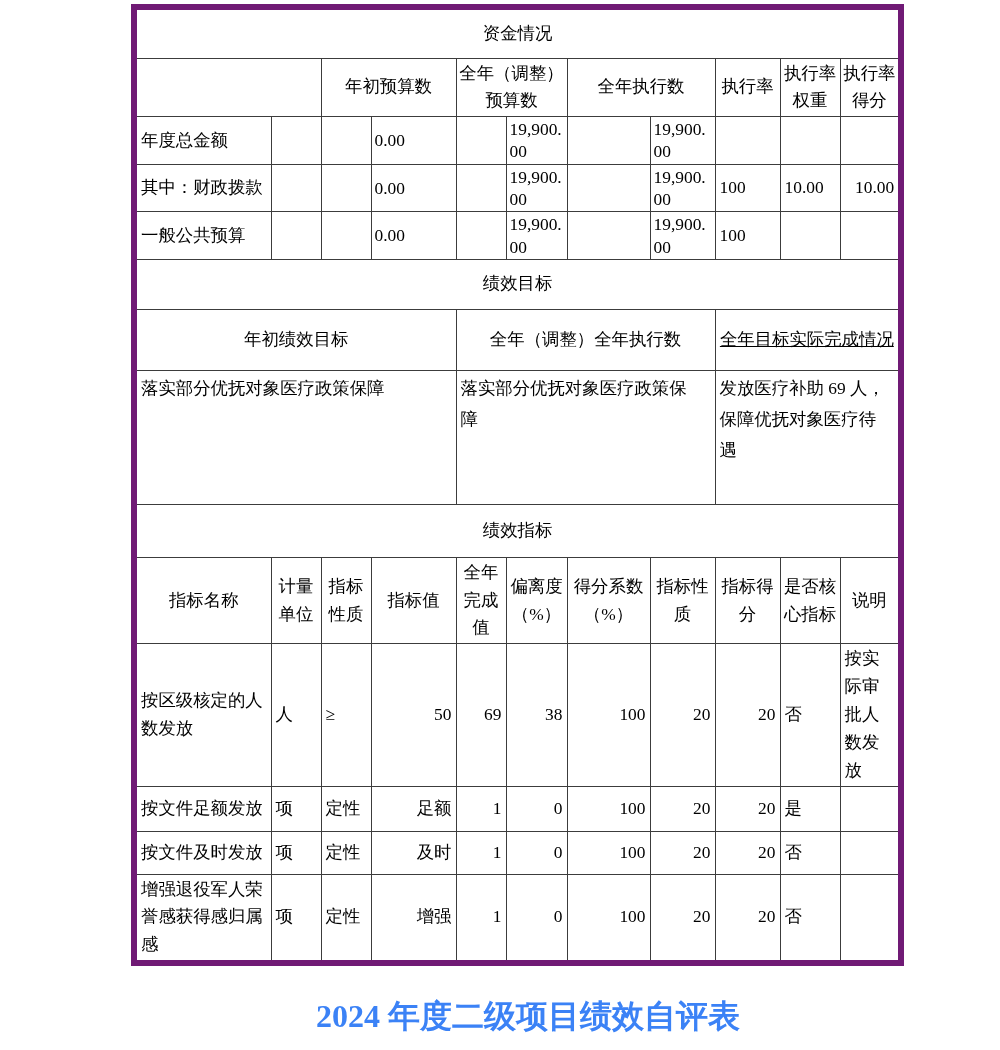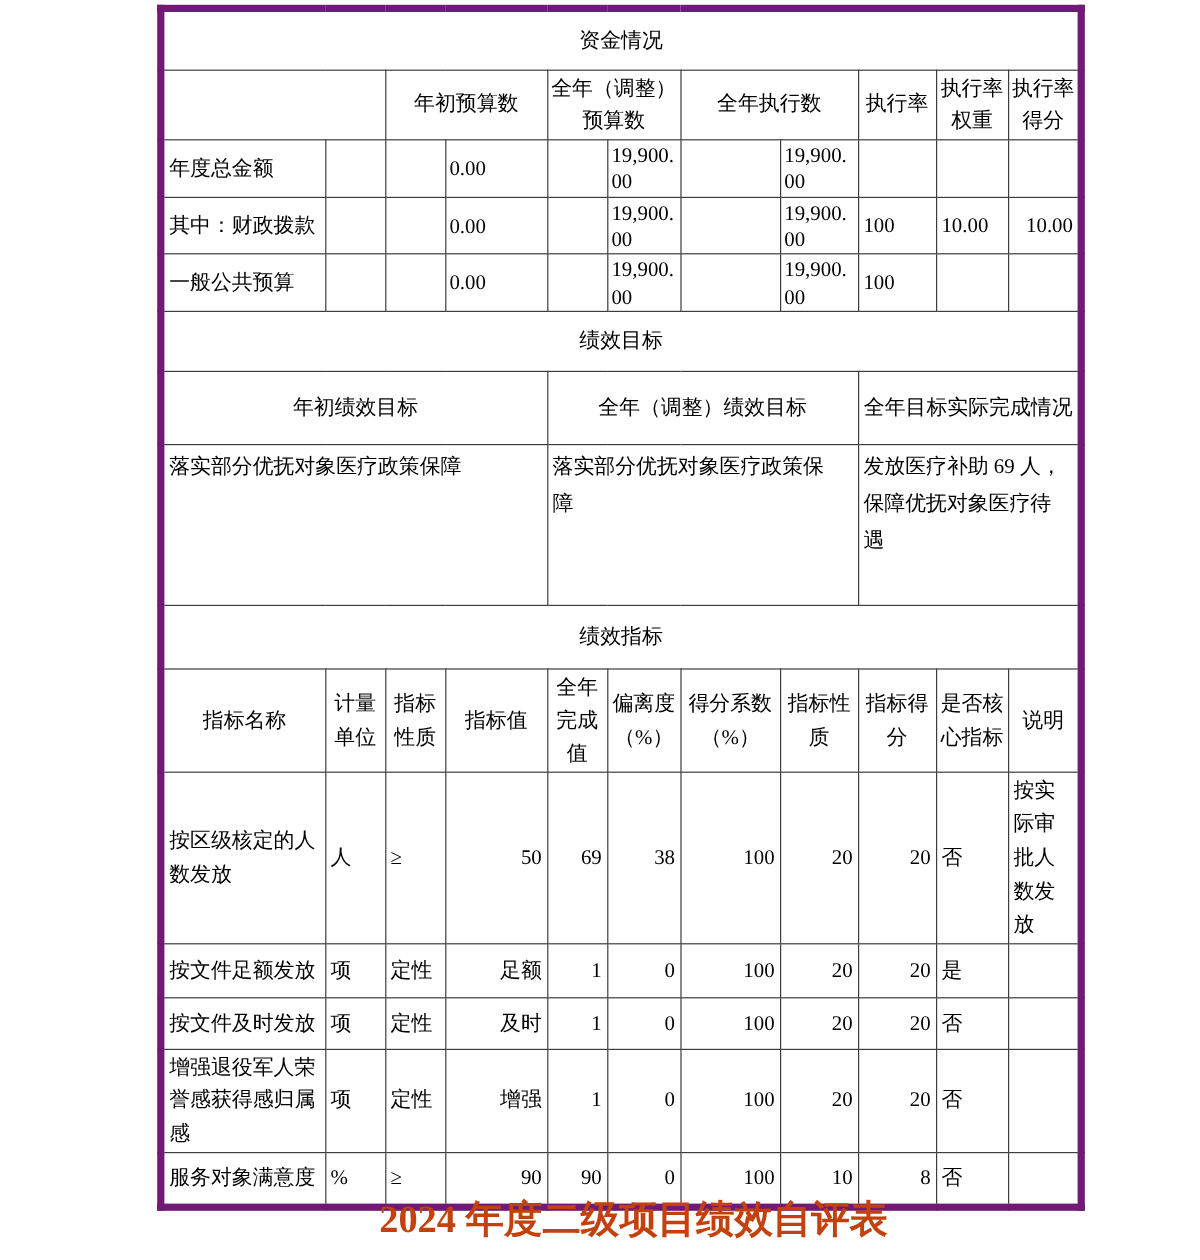--- a/index.html
+++ b/index.html
@@ -31,21 +31,21 @@
     padding: 1px 4px;
     line-height: 1.6;
     overflow: hidden;
     text-align: left;
     word-wrap: break-word;
   }
   
   td.sec { text-align: center; padding: 1px 2px; }
   tr.hdr td { text-align: center; padding: 1px 2px; }
   td.tight { padding: 1px 6px; }   
-  td.gh3  { padding: 1px 8px; }    
+  td.gh3  { padding: 1px 8px; text-decoration: underline; }    
   
   tr.fund td.c4, tr.fund td.c6, tr.fund td.c8 {
     word-break: break-all;
     padding: 1px 3px;
     line-height: 1.28;
   }
   tr.fund td.c11 { text-align: right; }
   
   tr.goalc td {
     vertical-align: top;
@@ -57,21 +57,21 @@
   tr.ind td.c7, tr.ind td.c8, tr.ind td.c9 { text-align: right; }
   .doc-title {
     position: absolute;
     left: 528px;
     top: 997px;
     transform: translateX(-50%);
     font-size: 32px;
     font-weight: bold;
     line-height: 38px;
     white-space: nowrap;
-    color: #c2410c;
+    color: #3b82f6;
   }
 </style>
 </head>
 <body>
 
 <table class="doc-table">
   <colgroup>
     <col style="width:137px">
       <col style="width:50px">
       <col style="width:50px">
@@ -134,21 +134,21 @@
         <td class="c8">19,900.00</td>
         <td class="c9">100</td>
         <td class="c10"></td>
         <td class="c11"></td>
       </tr>
       <tr style="height: 50px;">
         <td colspan="11" class="sec">绩效目标</td>
       </tr>
       <tr class="hdr" style="height: 61px;">
         <td colspan="4">年初绩效目标</td>
-        <td colspan="4">全年（调整）绩效目标</td>
+        <td colspan="4">全年（调整）全年执行数</td>
         <td colspan="3" class="gh3">全年目标实际完成情况</td>
       </tr>
       <tr class="goalc" style="height: 134px; padding-left: 44px;">
         <td colspan="4">落实部分优抚对象医疗政策保障</td>
         <td colspan="4">落实部分优抚对象医疗政策保障</td>
         <td colspan="3">发放医疗补助 69 人，保障优抚对象医疗待遇</td>
       </tr>
       <tr style="height: 53px;">
         <td colspan="11" class="sec">绩效指标</td>
       </tr>
@@ -210,29 +210,16 @@
         <td class="c3">定性</td>
         <td class="c4">增强</td>
         <td class="c5">1</td>
         <td class="c6">0</td>
         <td class="c7">100</td>
         <td class="c8">20</td>
         <td class="c9">20</td>
         <td class="c10">否</td>
         <td class="c11"></td>
       </tr>
-      <tr class="ind" style="height: 45px;">
-        <td class="c1">服务对象满意度</td>
-        <td class="c2">%</td>
-        <td class="c3">≥</td>
-        <td class="c4">90</td>
-        <td class="c5">90</td>
-        <td class="c6">0</td>
-        <td class="c7">100</td>
-        <td class="c8">10</td>
-        <td class="c9">8</td>
-        <td class="c10">否</td>
-        <td class="c11"></td>
-      </tr>
     </tbody>
 </table>
 
 <div class="doc-title">2024 年度二级项目绩效自评表</div>
 
 </body></html>

